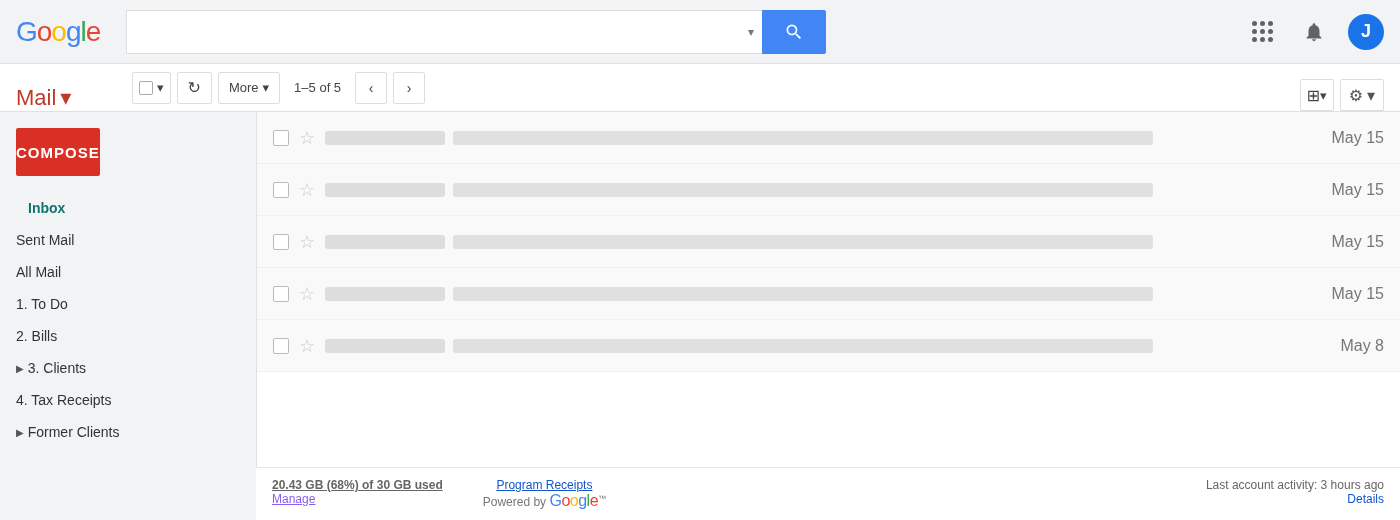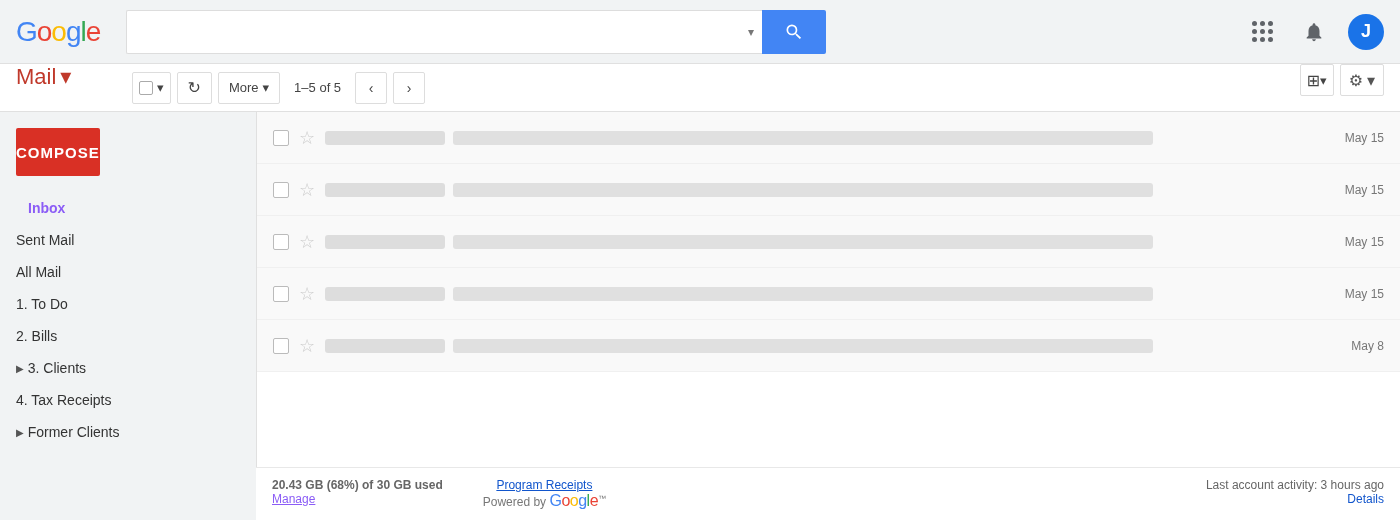--- a/index.html
+++ b/index.html
@@ -107,21 +107,21 @@
       align-items: center;
       justify-content: center;
       font-size: 18px;
       font-weight: bold;
       cursor: pointer;
     }
 
     
     .sub-header {
       display: flex;
-      align-items: flex-start;
+      align-items: flex-end;
       background: white;
       padding: 0 16px;
       height: 48px;
       border-bottom: 1px solid #e0e0e0;
     }
     .mail-label {
       display: flex;
       align-items: center;
       color: #c0392b;
       font-size: 22px;
@@ -232,21 +232,21 @@
     .nav-item {
       display: flex;
       align-items: center;
       padding: 4px 16px;
       font-size: 14px;
       color: #333;
       cursor: pointer;
       height: 32px;
       gap: 6px;
     }
-    .nav-item.active { color: #8b5cf6; font-weight: bold; padding-left: 28px; }
+    .nav-item.active { color: #0f766e; font-weight: bold; padding-left: 28px; }
     .nav-item.with-arrow { gap: 0; }
     .arrow { font-size: 10px; margin-right: 4px; color: #555; }
 
     
     .email-list-wrapper {
       flex: 1;
       background: white;
       border-left: 1px solid #e0e0e0;
     }
     .email-row {
@@ -280,21 +280,21 @@
       overflow: hidden;
     }
     .email-bar {
       height: 14px;
       border-radius: 3px;
       background: #e0e0e0;
     }
     .bar-short { width: 120px; background: #ddd; }
     .bar-long { flex: 1; max-width: 700px; }
     .email-date {
-      font-size: 12px;
+      font-size: 16px;
       color: #777;
       white-space: nowrap;
       flex-shrink: 0;
     }
 
     
     .footer {
       background: white;
       padding: 10px 16px;
       border-top: 1px solid #e8e8e8;
@@ -520,21 +520,21 @@
         <div class="email-content">
           <div class="email-bar bar-short"></div>
           <div class="email-bar bar-long"></div>
         </div>
         <span class="email-date">May 8</span>
       </div>
     </div>
 
     <div class="footer">
       <div class="footer-storage">
-        <div style="font-weight:bold;">20.43 GB (68%) of 30 GB used</div>
+        <div style="font-weight:bold;text-decoration:underline;">20.43 GB (68%) of 30 GB used</div>
         <span class="manage-link">Manage</span>
       </div>
 
       <div style="display:flex;flex-direction:column;align-items:center;">
         <span class="footer-link">Program Receipts</span>
         <div class="footer-google-brand">
           <span style="font-size:12px;color:#777;">Powered by <span class="mini-google"><span class="g-blue">G</span><span class="g-red">o</span><span class="g-yellow">o</span><span class="g-blue">g</span><span class="g-green">l</span><span class="g-red">e</span></span><sup style="font-size:8px;color:#777;">™</sup></span>
         </div>
       </div>
 

